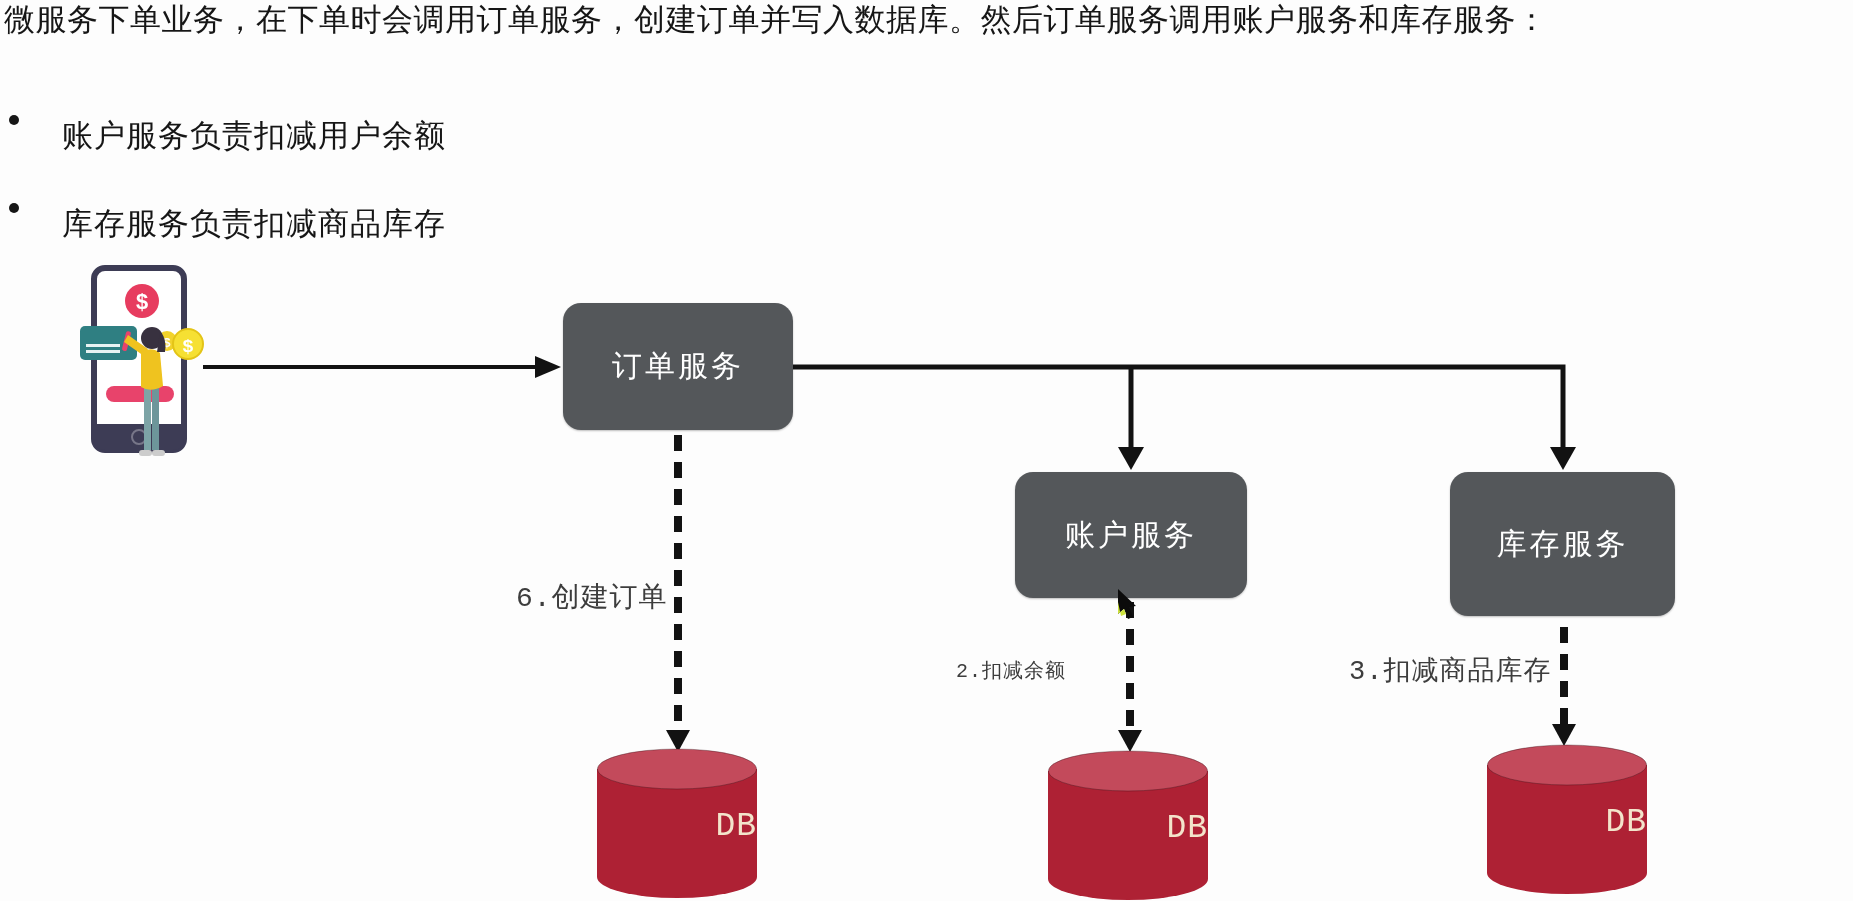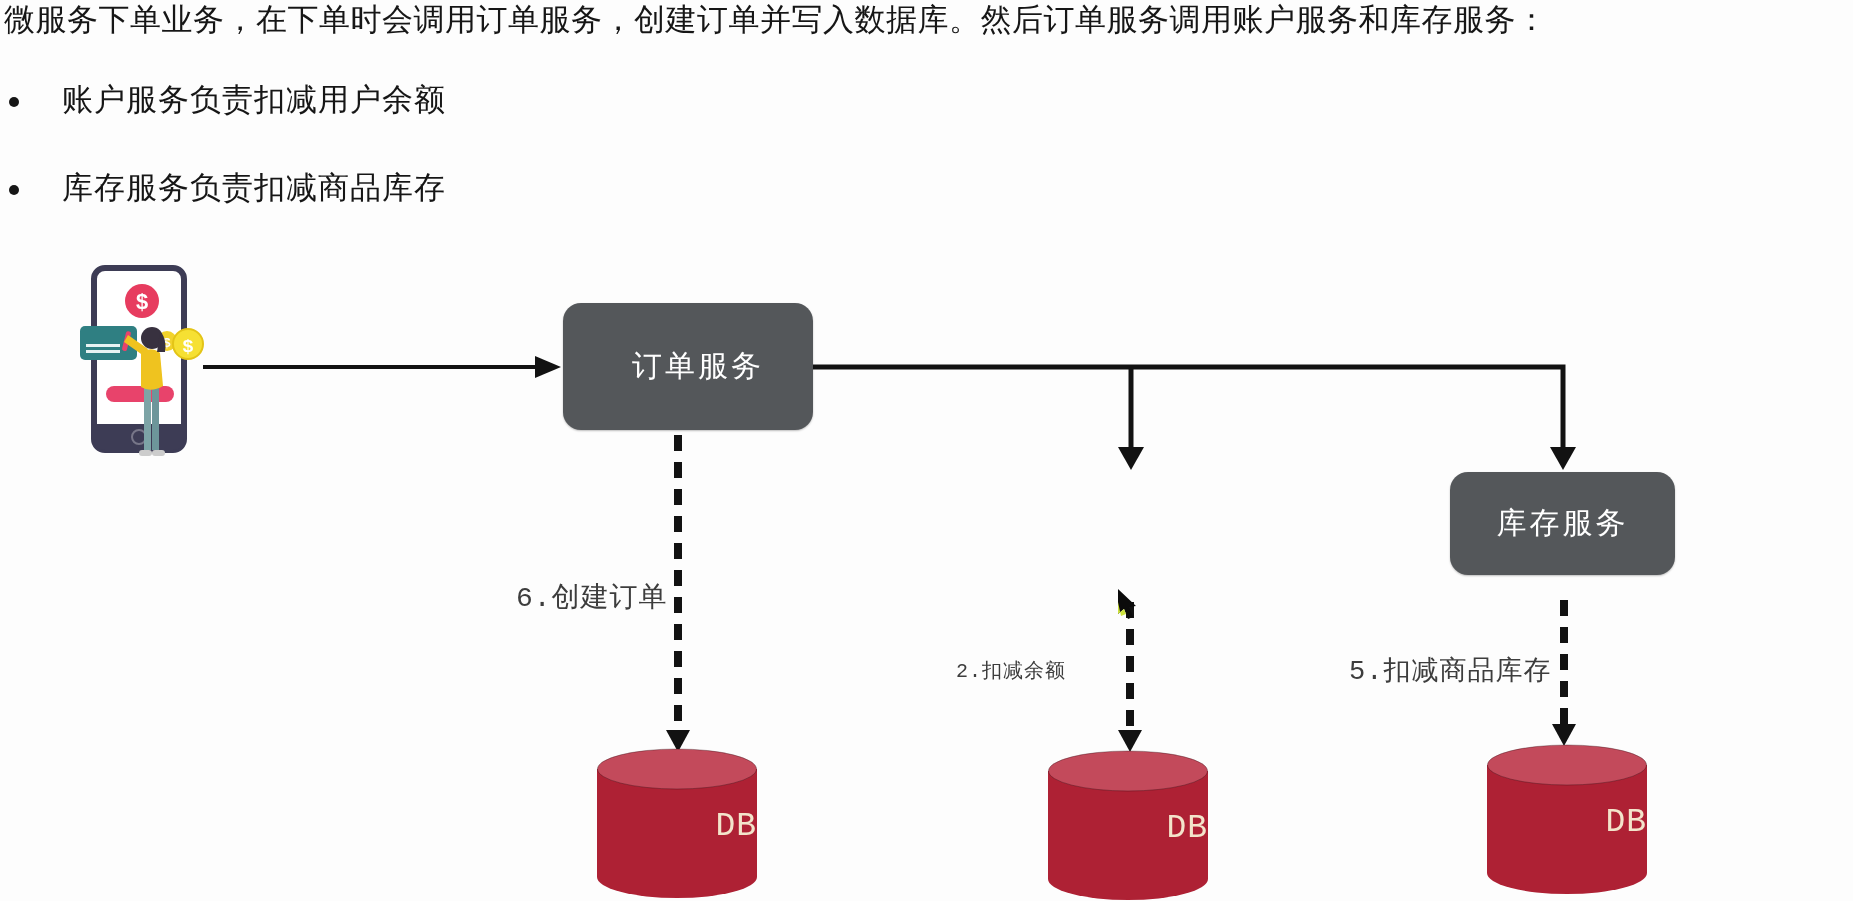--- a/index.html
+++ b/index.html
@@ -22,21 +22,21 @@
     display:flex;align-items:center;
   }
   .dot{
     width:10px;height:10px;border-radius:50%;
     background:var(--title_text,#161616);
     margin-right:43px;flex:0 0 auto;
   }
   .bullet-text{
     font-size:31px;line-height:44px;
     color:var(--title_text,#161616);
-    white-space:nowrap;letter-spacing:1px;
+    white-space:nowrap;letter-spacing:1px;margin-top:36px;
   }
   .connectors{position:absolute;left:0;top:0;pointer-events:none;}
   .ln{stroke:var(--line,#121212);stroke-width:5;fill:none;}
   .ln-thin{stroke:var(--line,#121212);stroke-width:4;fill:none;}
   .dash{stroke:var(--line,#121212);stroke-width:8;stroke-dasharray:16 11;fill:none;}
   .ah{fill:var(--line,#121212);}
   .service-box{
     position:absolute;
     background:var(--box_bg,#54575a);
     color:var(--box_text,#ffffff);
@@ -130,30 +130,33 @@
       <rect x="66" y="132" width="7" height="62" fill="var(--person_pants,#7da4a6)"></rect>
       <rect x="74" y="132" width="7" height="62" fill="#6d969a"></rect>
       <rect x="61" y="194" width="13" height="6" rx="3" fill="#cccccc"></rect>
       <rect x="74" y="194" width="13" height="6" rx="3" fill="#cccccc"></rect>
       <path d="M63 96 Q74 90 82 97 L85 130 Q73 137 63 131 Z" fill="var(--person_yellow,#efc31f)"></path>
       <circle cx="74" cy="82" r="11" fill="var(--person_dark,#38313f)"></circle>
       <path d="M82 76 q7 6 5 20 l-8 0 Z" fill="var(--person_dark,#38313f)"></path>
     </g>
   </svg>
 
-  <div class="service-box" style="left:563px;top:303px;width:230px;height:127px;padding-left:20px;">
+  <div class="service-box" style="left:563px;top:303px;width:230px;height:127px;">
     <span>订单服务</span>
   </div>
-  <div class="service-box" style="left:1450px;top:472px;width:225px;height:103px;">
+  <div class="service-box" style="left:1015px;top:472px;width:232px;height:126px;">
+    <span>账户服务</span>
+  </div>
+  <div class="service-box" style="left:1450px;top:472px;width:225px;height:144px;">
     <span>库存服务</span>
   </div>
 
   <div class="step-label" style="left:516px;top:583px;">6.创建订单</div>
   <div class="step-label" style="left:956px;top:656px;font-size:20px;">2.扣减余额</div>
-  <div class="step-label" style="left:1349px;top:656px;font-size:27px;">5.扣减商品库存</div>
+  <div class="step-label" style="left:1349px;top:656px;font-size:27px;">3.扣减商品库存</div>
 
   <div class="db" style="left:597px;top:748px;">
     <svg width="160" height="152" viewBox="0 0 160 152">
       <path class="db-body" d="M0 21 L0 129 A80 21 0 0 0 160 129 L160 21 Z"></path>
       <ellipse class="db-top" cx="80" cy="21" rx="79.5" ry="20"></ellipse>
     </svg>
     <div class="db-label">DB</div>
   </div>
   <div class="db" style="left:1048px;top:750px;">
     <svg width="160" height="152" viewBox="0 0 160 152">

